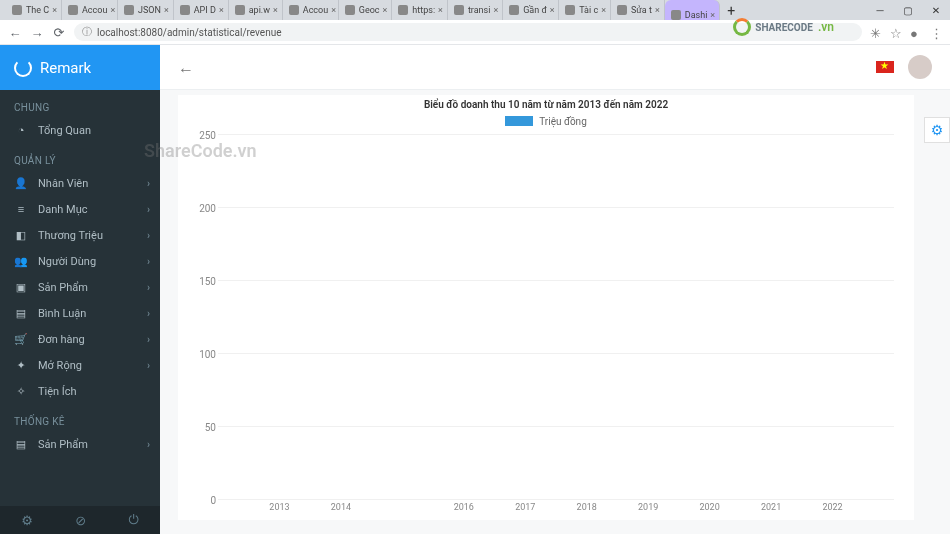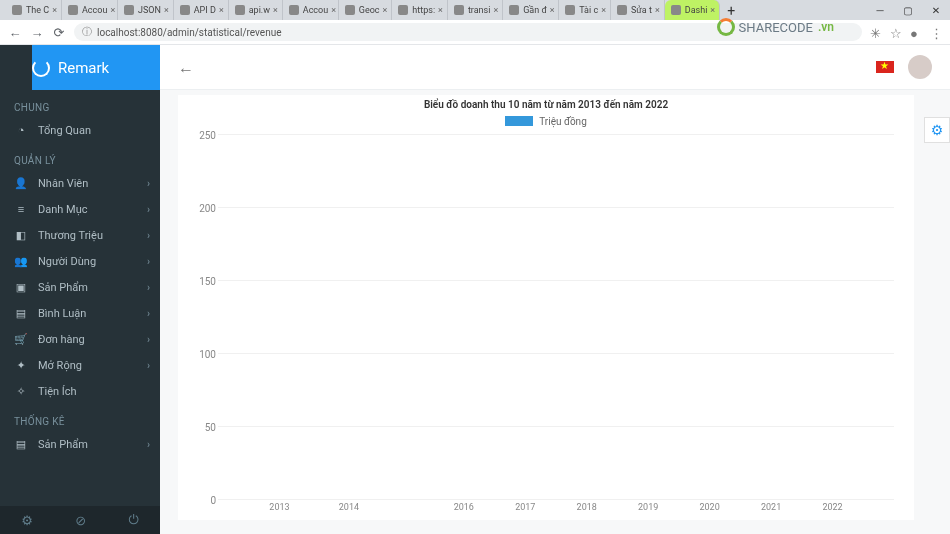--- a/index.html
+++ b/index.html
@@ -2,40 +2,40 @@
 <html><head>
 <meta charset="utf-8">
 <style>
   * { box-sizing: border-box; margin: 0; padding: 0; }
   body { font-family: -apple-system, BlinkMacSystemFont, "Segoe UI", Roboto, Arial, sans-serif; font-size: 13px; color: #333; overflow: hidden; background:#fff; }
   .root { width: 950px; height: 534px; position: relative; }
 
   
   .tabstrip { height: 20px; background: #d7dbe0; display: flex; align-items: flex-end; padding-left: 6px; }
   .tab { height: 20px; display: flex; align-items: center; padding: 0 4px 0 6px; font-size: 9px; color: #444; border-right:1px solid #c0c4ca; max-width:56px; overflow:hidden; white-space:nowrap; position:relative;}
-  .tab.active { background:#bef264; border-top-left-radius:6px; border-top-right-radius:6px;}
+  .tab.active { background:#c4b5fd; border-top-left-radius:6px; border-top-right-radius:6px;align-items:flex-end;}
   .tab .favicon { width:10px; height:10px; background:#888; border-radius:2px; margin-right:4px; flex-shrink:0;}
   .tab .close-x { margin-left:3px; font-size:9px; color:#666; flex-shrink:0;}
   .win-controls { position:absolute; right:0; top:0; height:20px; display:flex;}
   .win-btn { width:28px; height:20px; display:flex; align-items:center; justify-content:center; font-size:10px; color:#333;}
   .win-btn.close{ color:#333;}
   .new-tab-btn { width:18px; height:18px; display:flex; align-items:center; justify-content:center; color:#333; font-size:14px; margin-left:2px;}
 
   
   .addr-row { height:25px; background:#fff; border-bottom:1px solid #e4e6e9; display:flex; align-items:center; padding:0 8px; gap:8px;}
   .nav-icn { width:14px; height:14px; display:flex; align-items:center; justify-content:center; color:#5f6368; font-size:13px;}
   .addr-box { flex:1; height:18px; background:#f1f3f4; border-radius:9px; display:flex; align-items:center; padding:0 8px; font-size:10px; color:#555;}
   .addr-box .lock { margin-right:5px; color:#888;}
   .addr-icons-right { display:flex; gap:8px; align-items:center;}
   .small-ic { width:12px; height:12px; color:#777;}
 
   
   .app { display:flex; height:489px; }
   .sidebar { width:160px; background:#263238; color:#b0bec5; height:100%; position:relative;}
-  .logo-row { height:45px; background:#2196f3; display:flex; align-items:center; gap:8px; color:#fff; font-size:15px;margin-left:32px;}
+  .logo-row { height:45px; background:#2196f3; display:flex; align-items:center; padding-left:14px; gap:8px; color:#fff; font-size:15px;}
   .logo-spin { width:18px; height:18px; border:2px solid #fff; border-top-color:transparent; border-radius:50%;}
   .side-section { padding:12px 14px 4px; font-size:10px; color:#78909c; letter-spacing:0.3px;}
   .side-item { display:flex; align-items:center; padding:6px 14px; font-size:11px; color:#b0bec5; cursor:pointer; position:relative;}
   .side-item .chev { position:absolute; right:10px; font-size:10px; color:#78909c;}
   .side-ic { width:14px; height:14px; margin-right:10px; display:flex; align-items:center; justify-content:center; font-size:11px;}
   .side-bottom { position:absolute; bottom:0; left:0; right:0; height:28px; background:#1e272c; display:flex; align-items:center; justify-content:space-around;}
   .side-bottom-ic { color:#607d8b; font-size:13px;}
 
   .main { flex:1; background:#f7f8f9; position:relative;}
   .top-bar { height:45px; background:#fff; display:flex; align-items:center; padding:0 18px; justify-content:space-between; border-bottom:1px solid #eceff1;}
@@ -61,21 +61,21 @@
   .x-lab { position:absolute; font-size:9px; color:#888; transform:translateX(-50%);}
 
   
   .settings-float { position:absolute; right:0; top:72px; width:26px; height:26px; background:#fff; border:1px solid #e0e0e0; display:flex; align-items:center; justify-content:center; color:#2196f3; font-size:14px;}
 
   
   .watermark { position:absolute; color:rgba(120,120,120,0.35); font-weight:600; pointer-events:none;}
   .wm1 { left:144px; top:140px; font-size:18px;}
   .wm-big { position:absolute; right:116px; top:18px; display:flex; align-items:center; gap:4px; pointer-events:none;}
   .wm-big .circ { width:18px; height:18px; border:3px solid #76b843; border-top-color:#f47d33; border-radius:50%;}
-  .wm-big .txt { font-size:13px; font-weight:400; color:#6b7a85;}
+  .wm-big .txt { font-size:10px; font-weight:700; color:#6b7a85;}
   .wm-big .dotvn { color:#76b843; font-size:12px; font-weight:600; margin-left:1px;}
   .wm-copy { left:356px; bottom:24px; text-align:center; font-size:13px; color:rgba(120,120,120,0.55); pointer-events:none;}
 </style>
 </head>
 <body>
 <div class="root">
 
 <div class="tabstrip" id="tabstrip">
 <div class="tab">
         <span class="favicon"></span>
@@ -301,35 +301,36 @@
               </div>
               <div class="bar-slot" style="left: 77.2727%; width: 9.09091%;">
                 <div class="bar" style="height: 85.2%;"></div>
               </div>
               <div class="bar-slot" style="left: 86.3636%; width: 9.09091%;">
                 <div class="bar" style="height: 0%;"></div>
               </div>
             </div>
         <div class="x-labels" id="xlabels">
               <div class="x-lab" style="left: 9.09091%;">2013</div>
-              <div class="x-lab" style="left: 18.1818%; margin-left: 8px;">2014</div>
+              <div class="x-lab" style="left: 18.1818%;">2014</div>
               <div class="x-lab" style="left: 27.2727%; margin-top: 48px;">2015</div>
               <div class="x-lab" style="left: 36.3636%;">2016</div>
               <div class="x-lab" style="left: 45.4545%;">2017</div>
               <div class="x-lab" style="left: 54.5455%;">2018</div>
               <div class="x-lab" style="left: 63.6364%;">2019</div>
               <div class="x-lab" style="left: 72.7273%;">2020</div>
               <div class="x-lab" style="left: 81.8182%;">2021</div>
               <div class="x-lab" style="left: 90.9091%;">2022</div>
             </div>
       </div>
     </div>
 
   </div>
 </div>
 
+<div class="watermark wm1">ShareCode.vn</div>
 <div class="wm-big">
   <div class="circ"></div>
   <span class="txt">SHARECODE</span>
   <span class="dotvn">.vn</span>
 </div>
 
 </div>
 
 </body></html>

